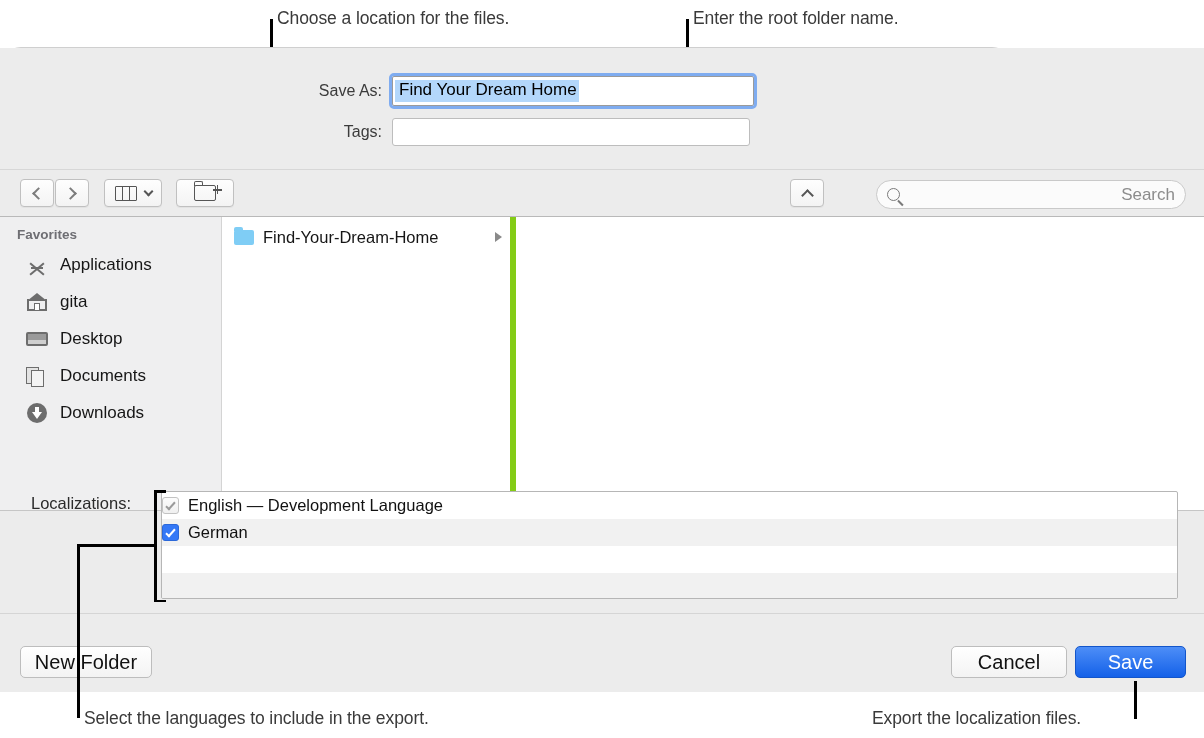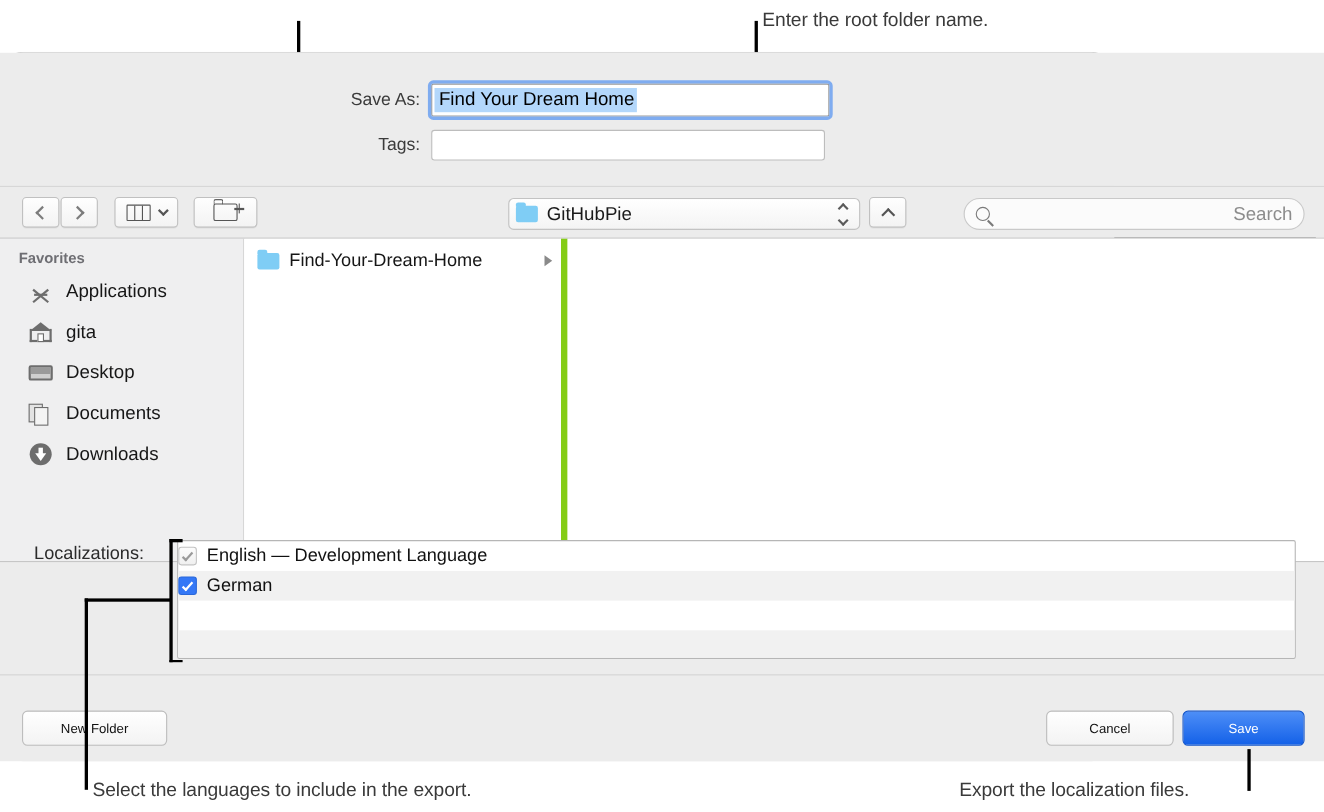--- a/index.html
+++ b/index.html
@@ -176,36 +176,37 @@
   .cbx.off .tick { border-color: #9a9a9a; }
   .cbx.on .tick { border-color: #fff; }
 
   
   .footer {
     position: absolute; left: 0; top: 613px; width: 1204px; height: 79px;
     background: #ececec; border-top: 1px solid #d5d5d5;
   }
   .btn {
     position: absolute; top: 32px; height: 32px; border-radius: 5px;
-    font-size: 12px; display: flex; align-items: center; justify-content: center;
+    font-size: 20px; display: flex; align-items: center; justify-content: center;
   }
   .btn-plain {
     background: linear-gradient(#ffffff,#f3f3f3);
     border: 1px solid #bdbdbd; color: #111;
   }
   .btn-default {
     background: linear-gradient(#4d8ef7,#1461e8);
     border: 1px solid #1355ca; color: #fff;
   }
 </style>
 </head>
 <body>
 
 <div id="root">
 
+  <div class="anno" style="left:277px; top:8px;">Choose a location for the files.</div>
   <div class="aline" style="left:270px; top:19px; width:2.5px; height:199px;"></div>
 
   <div class="anno" style="left:693px; top:8px;">Enter the root folder name.</div>
   <div class="aline" style="left:686px; top:19px; width:2.5px; height:69px;"></div>
 
   <div class="aline" style="left:8px; top:215px; width:1188px; height:3.5px;"></div>
   <div class="aline" style="left:8px; top:215px; width:2.5px; height:12px;"></div>
   <div class="aline" style="left:1193px; top:215px; width:2.5px; height:12px;"></div>
 
   <div class="dialog">
@@ -246,28 +247,20 @@
       </div>
 
       <div class="tb-btn" style="left:176px; width:58px;">
         <span style="display:inline-block;width:22px;height:16px;border:1.6px solid #555;border-radius:2px;position:relative;">
           <span style="position:absolute;left:-1px;top:-5px;width:9px;height:5px;border:1.6px solid #555;border-bottom:none;border-radius:2px 2px 0 0;"></span>
           <span style="position:absolute;right:-7px;top:3px;width:9px;height:1.8px;background:#555;"></span>
           <span style="position:absolute;right:-3.4px;top:-0.6px;width:1.8px;height:9px;background:#555;"></span>
         </span>
       </div>
 
-      <div class="path-popup" style="left:462px; top:10px;">
-        <span class="folder-ico"></span>
-        <span class="popup-label">GitHubPie</span>
-        <span class="stepper">
-          <i class="up"></i>
-            <i class="dn"></i>
-        </span>
-      </div>
 
       <div class="tb-btn" style="left:790px; width:34px;">
         <span style="display:inline-block;width:9px;height:9px;border-style:solid;border-color:#555;border-width:2px 0 0 2px;transform:rotate(45deg);margin-top:4px;"></span>
       </div>
 
       <div class="search-field" style="left:876px; top:10px;">
         <span class="mag"></span>
         <span class="search-ph">Search</span>
       </div>
     </div>

